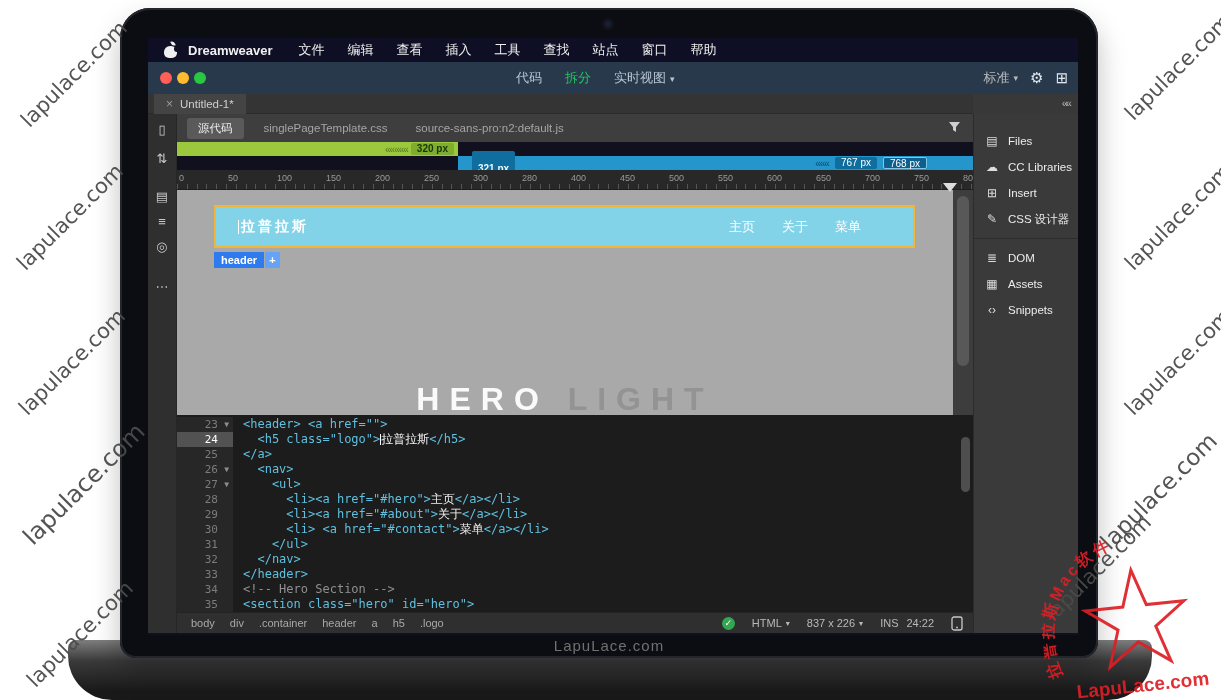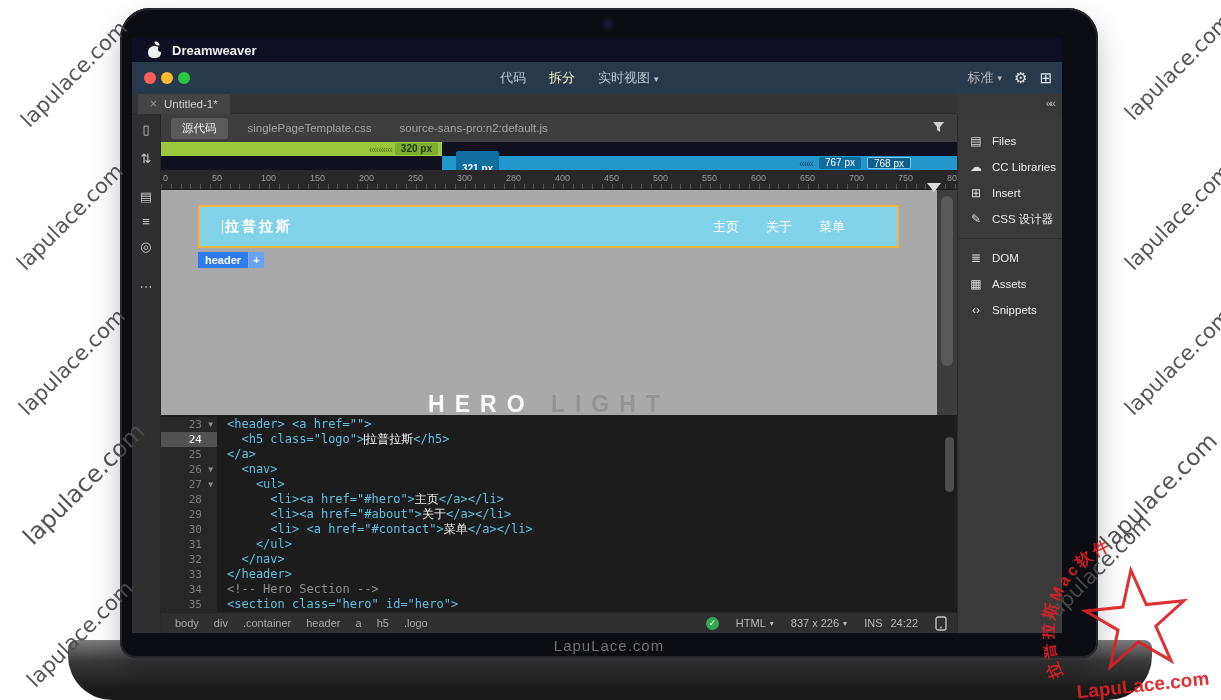--- a/index.html
+++ b/index.html
@@ -17,40 +17,40 @@
 
   
   .base{position:absolute;z-index:0;left:68px;top:640px;width:1084px;height:60px;
         border-radius:8px 8px 44px 44px;background:linear-gradient(#7e7e7e,#3a3a3a 35%,#191919 85%);}
   .laptop{position:absolute;z-index:1;left:120px;top:8px;width:978px;height:650px;background:#0b0d12;
           border-radius:30px 30px 16px 16px;box-shadow:inset 0 0 0 2px #24262c,0 14px 28px rgba(0,0,0,.25);}
   .webcam{position:absolute;left:484px;top:12px;width:8px;height:8px;border-radius:50%;
           background:#1a2133;box-shadow:inset 0 0 2px #000,0 0 0 2px #14161c;}
   .bezel-brand{position:absolute;bottom:4px;left:0;width:100%;text-align:center;color:#707070;
                font-size:15px;letter-spacing:1px;}
-  .screen{position:absolute;left:12px;top:30px;width:930px;height:597px;background:#10101e;overflow:hidden;}
+  .screen{position:absolute;left:28px;top:30px;width:930px;height:597px;background:#10101e;overflow:hidden;}
 
   
   .menubar{position:absolute;left:0;top:0;width:930px;height:24px;background:#0e0e24;display:flex;
            align-items:center;color:#f0f0f0;font-size:13px;}
   .apple{width:13px;height:15px;position:relative;margin-left:16px;flex:none;}
   .apple .ap-body{position:absolute;bottom:0;width:13px;height:12px;background:#efefef;border-radius:6px 6px 5px 5px;}
   .apple .ap-bite{position:absolute;right:-3px;top:3px;width:6px;height:6px;background:#0e0e24;border-radius:50%;}
   .apple .ap-leaf{position:absolute;top:-2px;left:7px;width:4px;height:5px;background:#efefef;border-radius:0 5px;transform:rotate(-20deg);}
   .app-name{margin-left:11px;font-weight:bold;}
   .menus{display:flex;gap:23px;margin-left:26px;}
   .menu-item{cursor:default;}
 
   
   .toolbar{position:absolute;left:0;top:24px;width:930px;height:32px;background:#28394c;}
   .tl{position:absolute;top:10px;width:12px;height:12px;border-radius:50%;}
   .tl-close{left:12px;background:#ff5f57;}.tl-min{left:29px;background:#febc2e;}.tl-max{left:46px;background:#28c840;}
   .modes{position:absolute;left:368px;top:0;height:32px;display:flex;align-items:center;gap:23px;font-size:13px;}
   .mode{color:#b9c6d2;}
-  .mode.active{color:#fef9c3;}
+  .mode.active{color:#22c55e;}
   .dd{font-size:9px;margin-left:4px;color:inherit;}
   .tright{position:absolute;right:10px;top:0;height:32px;display:flex;align-items:center;gap:12px;
           color:#cdd6de;font-size:13px;}
   .gear{font-size:15px;color:#dfe6ec;}
 
   
   .tabbar{position:absolute;left:0;top:56px;width:825px;height:20px;background:#343434;border-bottom:1px solid #2a2a2a;}
   .tab{margin-left:6px;height:20px;display:inline-flex;align-items:center;gap:7px;padding:0 12px;
        background:#444;color:#cfcfcf;font-size:11.5px;}
   .tab-close{color:#9a9a9a;font-size:12px;}
@@ -95,21 +95,21 @@
   
   .design{position:absolute;left:29px;top:152px;width:776px;height:225px;background:#a9a9a9;overflow:hidden;}
   .dheader{position:absolute;left:37px;top:15px;width:701px;height:43px;background:#82d2e8;
            border:2px solid #f1b53a;display:flex;align-items:center;}
   .dcaret{display:inline-block;width:1px;height:14px;background:#fff;margin-left:22px;}
   .dlogo{margin-left:2px;color:#fff;font-weight:bold;font-size:14px;letter-spacing:3px;}
   .dnav{margin-left:auto;margin-right:52px;display:flex;gap:27px;color:#fff;font-size:13px;}
   .badge{position:absolute;left:37px;top:62px;display:flex;font-size:11px;font-weight:bold;}
   .badge-name{background:#2e7bf0;color:#fff;padding:2px 7px;}
   .badge-plus{background:#66a3f7;color:#fff;width:15px;text-align:center;padding:2px 0;margin-left:1px;}
-  .hero{position:absolute;left:0;width:100%;bottom:-3px;text-align:center;font-size:23px;font-weight:bold;
+  .hero{position:absolute;left:0;width:100%;bottom:-3px;text-align:center;font-size:32px;font-weight:bold;
         letter-spacing:10px;}
   .hero-1{color:#fafafa;}.hero-2{color:#939393;}
   .vsb-design{position:absolute;left:805px;top:152px;width:20px;height:225px;background:#3d3d3d;}
   .vsb-design .thumb{position:absolute;left:4px;top:6px;width:12px;height:170px;background:#585858;border-radius:6px;}
 
   
   .codeview{position:absolute;left:29px;top:377px;width:796px;height:197px;background:#1c1c1c;overflow:hidden;
             font-family:"DejaVu Sans Mono",monospace;font-size:12px;padding-top:2px;}
   .crow{display:flex;height:15px;line-height:15px;}
   .gut{width:56px;flex:none;background:#272727;color:#7c7c7c;display:flex;justify-content:flex-end;
@@ -165,20 +165,31 @@
 
     <div class="screen">
 
       <div class="menubar">
         <span class="apple">
           <span class="ap-body"></span>
             <span class="ap-bite"></span>
             <span class="ap-leaf"></span>
         </span>
         <span class="app-name">Dreamweaver</span>
+        <span class="menus" id="menus">
+            <span class="menu-item">文件</span>
+            <span class="menu-item">编辑</span>
+            <span class="menu-item">查看</span>
+            <span class="menu-item">插入</span>
+            <span class="menu-item">工具</span>
+            <span class="menu-item">查找</span>
+            <span class="menu-item">站点</span>
+            <span class="menu-item">窗口</span>
+            <span class="menu-item">帮助</span>
+          </span>
       </div>
 
       <div class="toolbar">
         <span class="tl tl-close"></span>
         <span class="tl tl-min"></span>
         <span class="tl tl-max"></span>
         <span class="modes" id="modes">
             <span class="mode">代码</span>
             <span class="mode active">拆分</span>
             <span class="mode">实时视图<span class="dd">▾</span></span>

